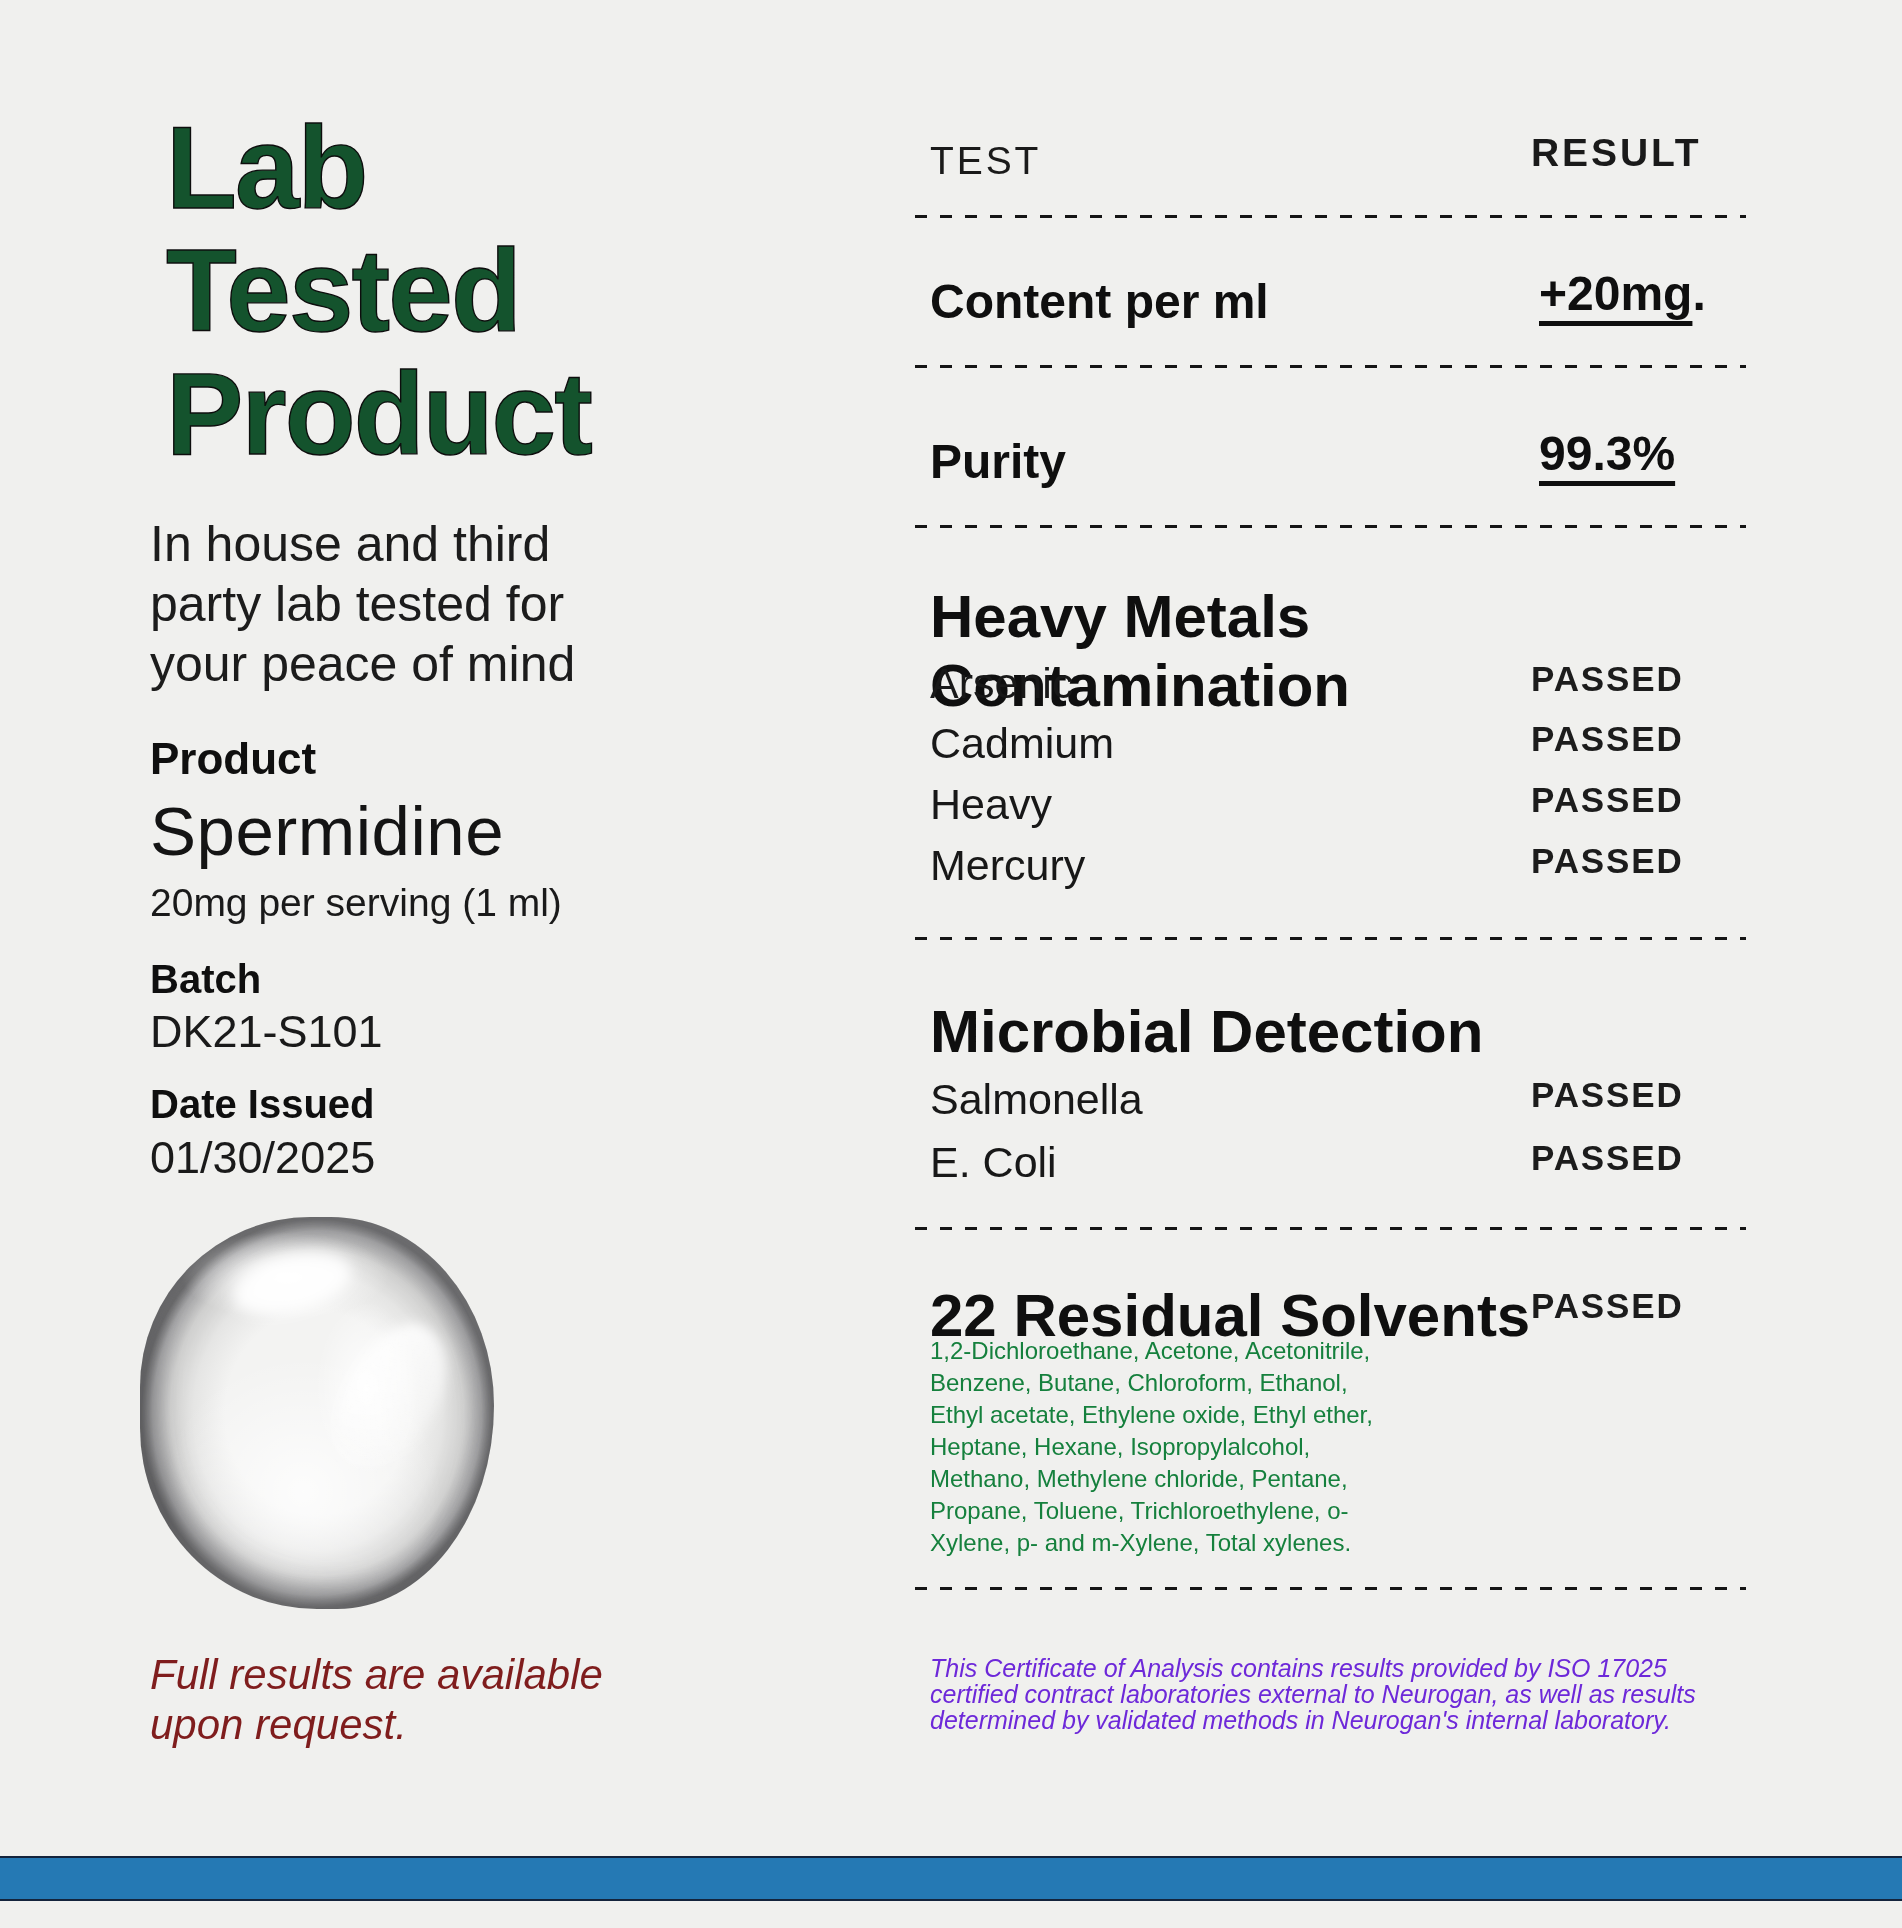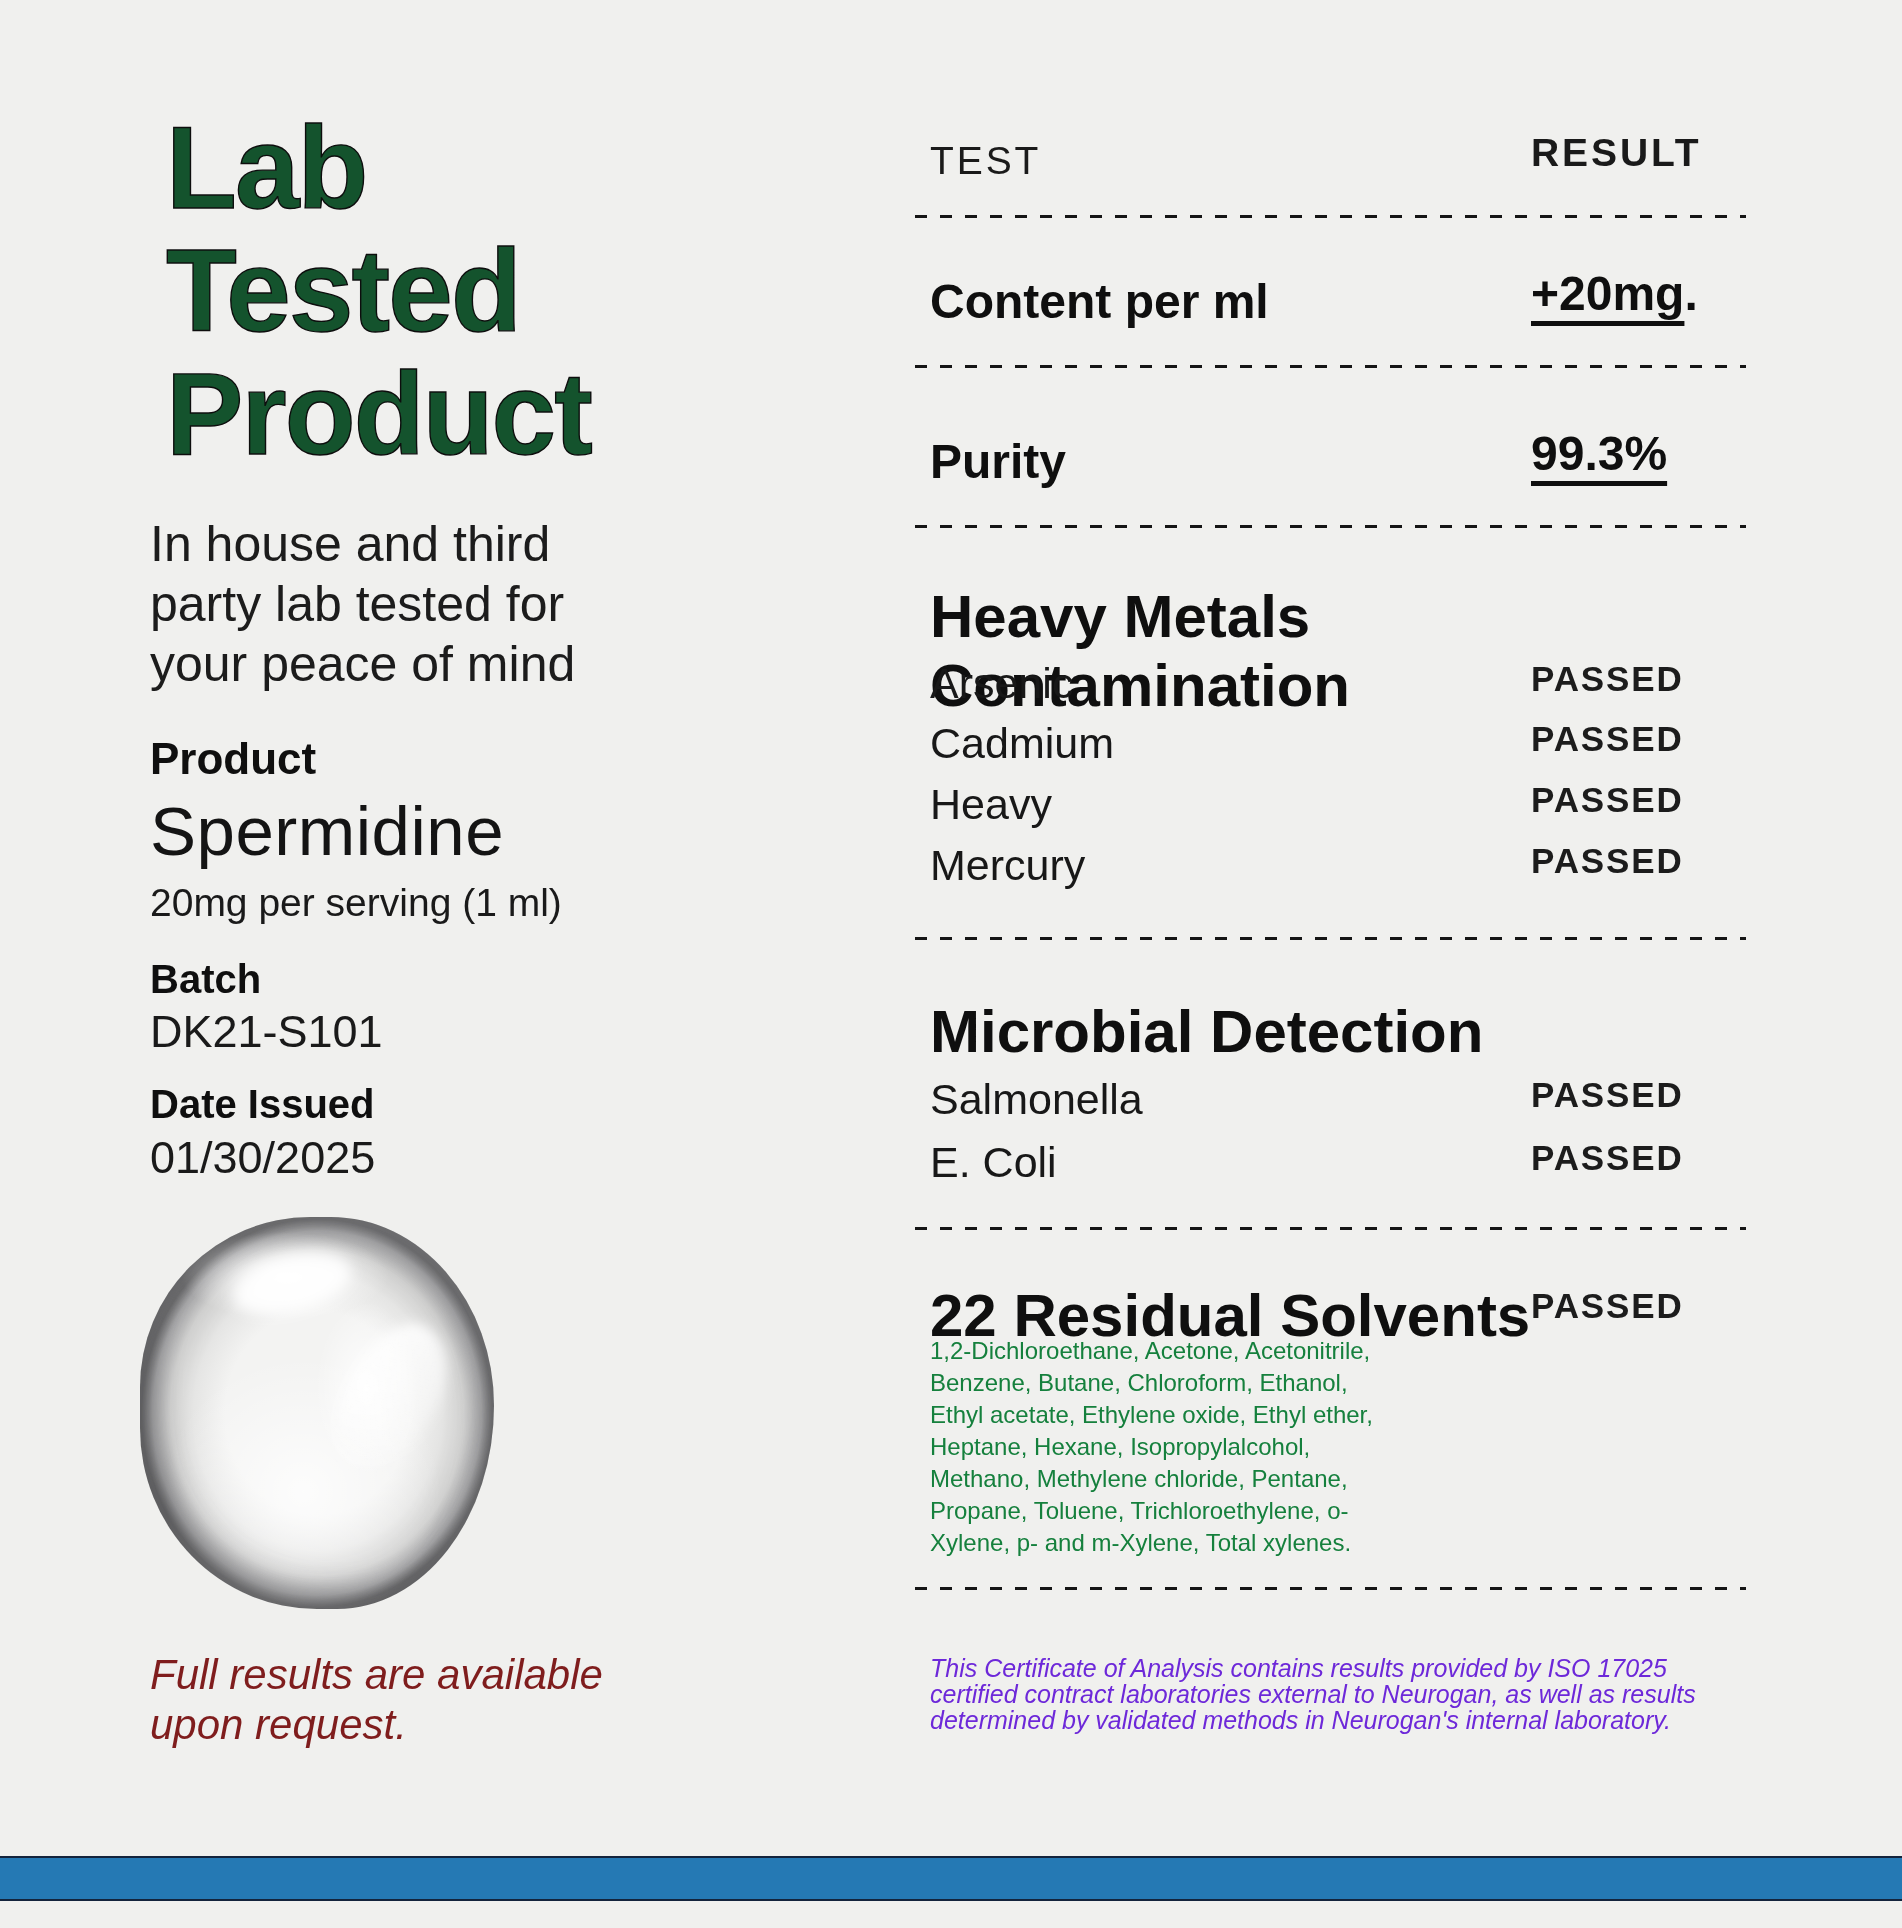--- a/index.html
+++ b/index.html
@@ -56,21 +56,21 @@
   .rcol{position:absolute;left:915px;top:0;width:833px;height:100%;}
   .rrow{position:absolute;left:0;width:833px;}
   .dash{
     position:absolute;left:0;width:831px;height:2.9px;
     background:repeating-linear-gradient(90deg,#151515 0 12.4px,transparent 12.4px 25px);
   }
   .col-head{font-size:39px;letter-spacing:2.9px;color:#1a1a1a;}
   .at-label{position:absolute;left:15px;top:8px;}
   .at-val{position:absolute;left:616px;top:0;font-weight:bold;}
   .test-label{font-size:48px;font-weight:700;color:#0f0f0f;}
-  .test-val{font-size:48px;font-weight:700;color:#0f0f0f;}
+  .test-val{font-size:48px;font-weight:700;color:#0f0f0f;margin-left:8px;}
   .test-val .u{text-decoration:underline;text-decoration-thickness:4.8px;text-underline-offset:11.4px;}
   .sec-head{font-size:60px;font-weight:700;color:#0f0f0f;margin:0;}
   .metal-label{font-size:43px;color:#181818;}
   .pass{font-size:35px;letter-spacing:1.9px;color:#1c1c1c;}
   .row-pass{top:7.6px;}
   .solvent-list{font-size:24px;line-height:32px;color:#15803d;width:552px;}
   .disclaimer{font-size:25px;line-height:26px;font-style:italic;color:#6d28d9;width:820px;}
 
   
   .bar{

